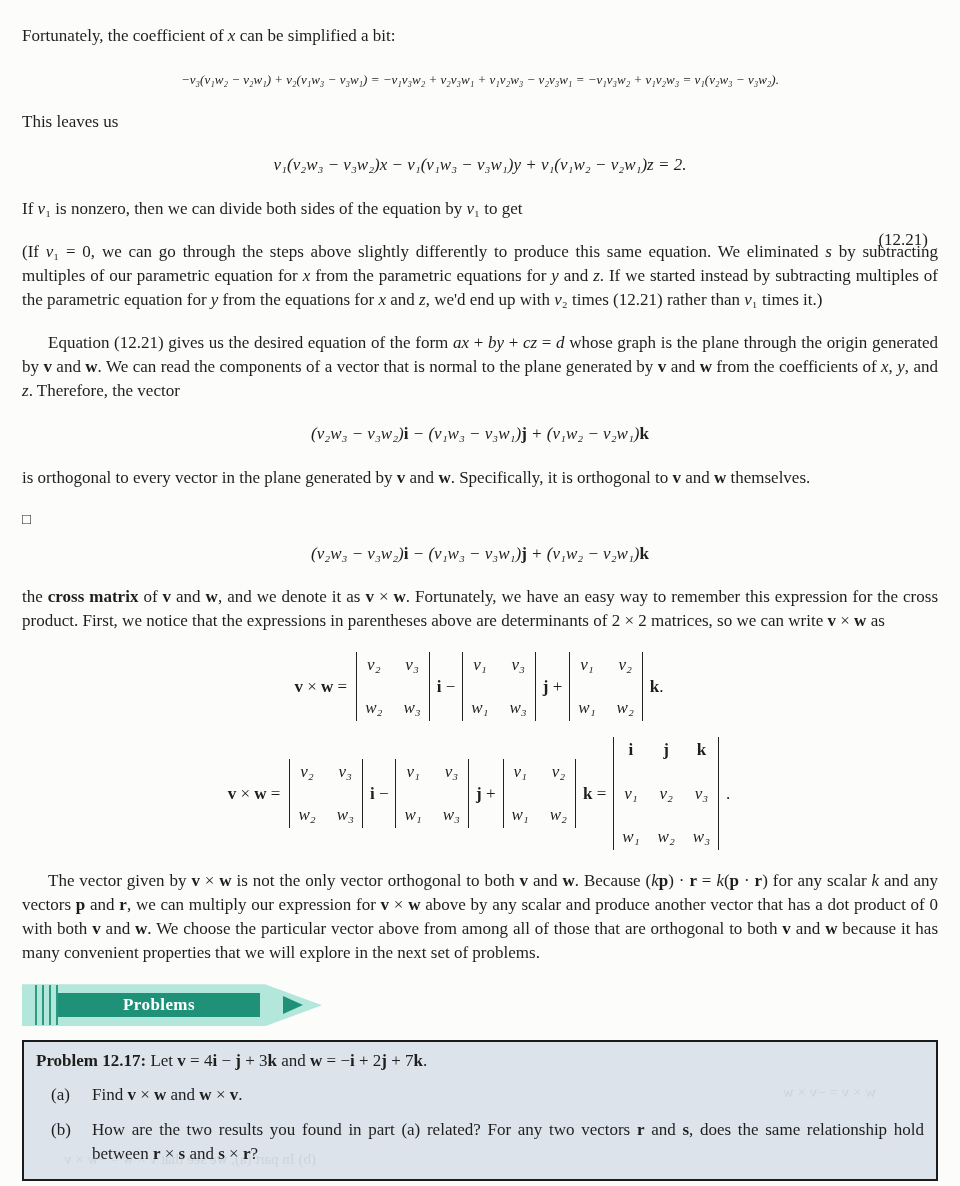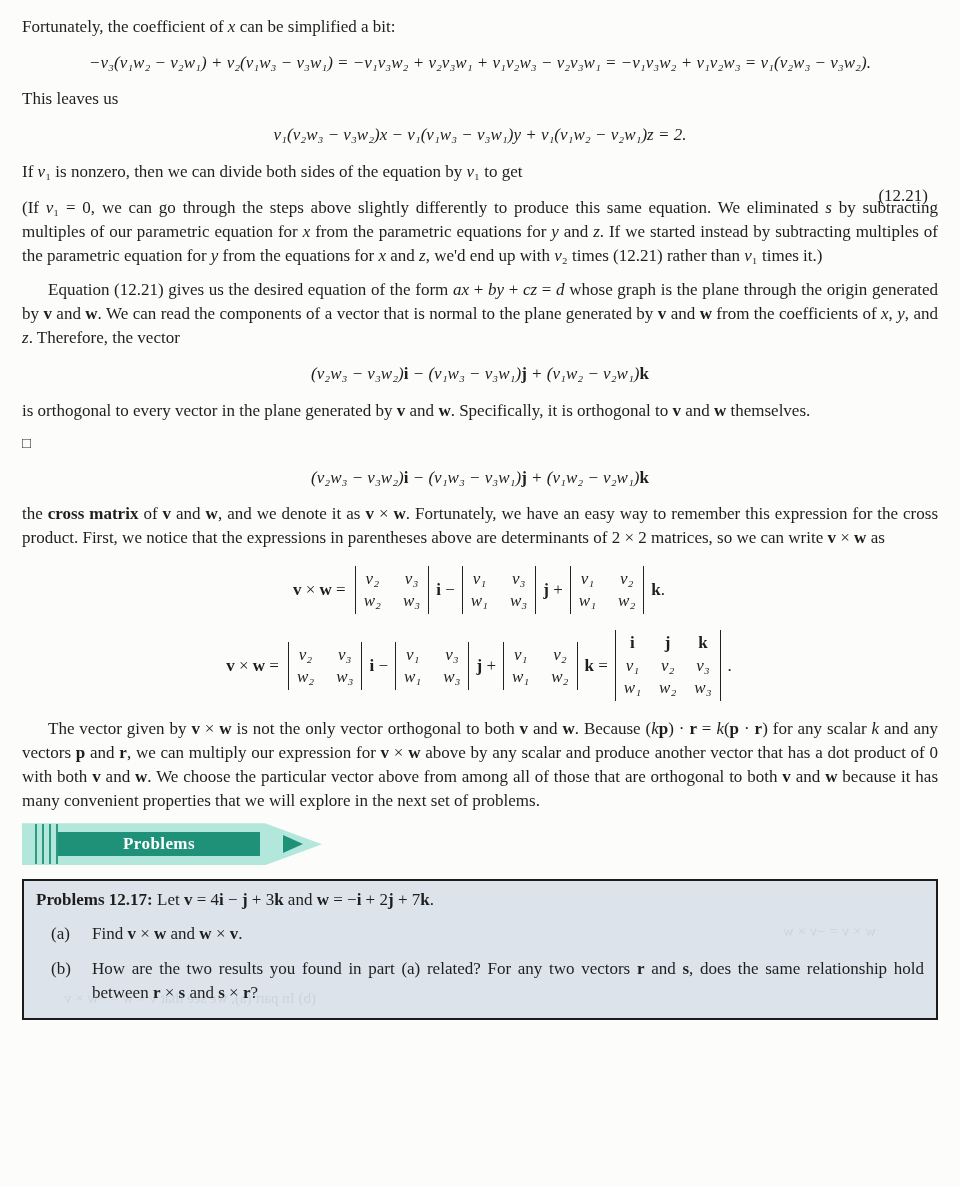--- a/index.html
+++ b/index.html
@@ -3,33 +3,33 @@
 <meta charset="utf-8">
 <style>
   html,body{margin:0;padding:0;}
   body{
     width:960px;height:1186px;overflow:hidden;
     background:#fcfcfa;color:#1e1e1e;
     font-family:"Liberation Serif","DejaVu Serif",serif;
     font-size:17px;line-height:1.42;
   }
   .page{padding:5px 22px 0 22px;box-sizing:border-box;}
-  .para{margin:10px 0;text-align:justify;}
+  .para{margin:19px 0;text-align:justify;}
   .para b{font-weight:bold;}
   .indent{text-indent:26px;}
   .eq{margin:12px 0;text-align:center;position:relative;}
   .math{font-style:italic;}
   .math b{font-style:normal;font-weight:bold;}
-  .eq-wide .math{font-size:17px;white-space:nowrap;}
+  .eq-wide .math{font-size:13px;white-space:nowrap;}
   .eqtag{position:absolute;right:10px;top:50%;transform:translateY(-50%);font-style:normal;}
   .qed{font-size:15px;margin:2px 0 8px 0;}
   
   .det-eq{display:flex;justify-content:center;align-items:center;gap:5px;margin:16px 0;}
   .det{border-left:1.6px solid #222;border-right:1.6px solid #222;padding:2px 8px;}
-  .det-grid{display:grid;column-gap:22px;row-gap:0;justify-items:center;font-style:italic;line-height:1.3;}
+  .det-grid{display:grid;column-gap:22px;row-gap:0;justify-items:center;font-style:italic;line-height:1.3;gap:21px;}
   .det-grid.c2{grid-template-columns:auto auto;}
   .det-grid.c3{grid-template-columns:auto auto auto;column-gap:18px;}
   .det-grid b{font-style:normal;font-weight:bold;}
   .op{font-style:normal;margin:0 2px;}
   .op b{font-weight:bold;}
   .lhs{font-style:normal;margin-right:4px;}
   .lhs b{font-weight:bold;}
   
   .pencil{position:relative;width:300px;height:42px;margin:10px 0 0 0;}
   .pencil-body{position:absolute;inset:0;background:#b3e7db;
@@ -181,21 +181,21 @@
     <div class="pencil-body"></div>
     <div class="pencil-stripes"></div>
     <div class="pencil-band">
       <span>Problems</span>
     </div>
     <div class="pencil-tip"></div>
   </div>
 
   <div class="problem-box">
     <div class="pb-title">
-      <b>Problems 12.17:</b>
+      <b>Problem 12.17:</b>
       <span class="pb-intro">Let <b>v</b> = 4<b>i</b> − <b>j</b> + 3<b>k</b> and <b>w</b> = −<b>i</b> + 2<b>j</b> + 7<b>k</b>.</span>
     </div>
     <div class="pb-part">
       <span class="pb-label">(a)</span>
       <span class="pb-text">Find <b>v</b> × <b>w</b> and <b>w</b> × <b>v</b>.</span>
     </div>
     <div class="pb-part">
       <span class="pb-label">(b)</span>
       <span class="pb-text">How are the two results you found in part (a) related?  For any two vectors <b>r</b> and <b>s</b>, does the same relationship hold between <b>r</b> × <b>s</b> and <b>s</b> × <b>r</b>?</span>
     </div>

